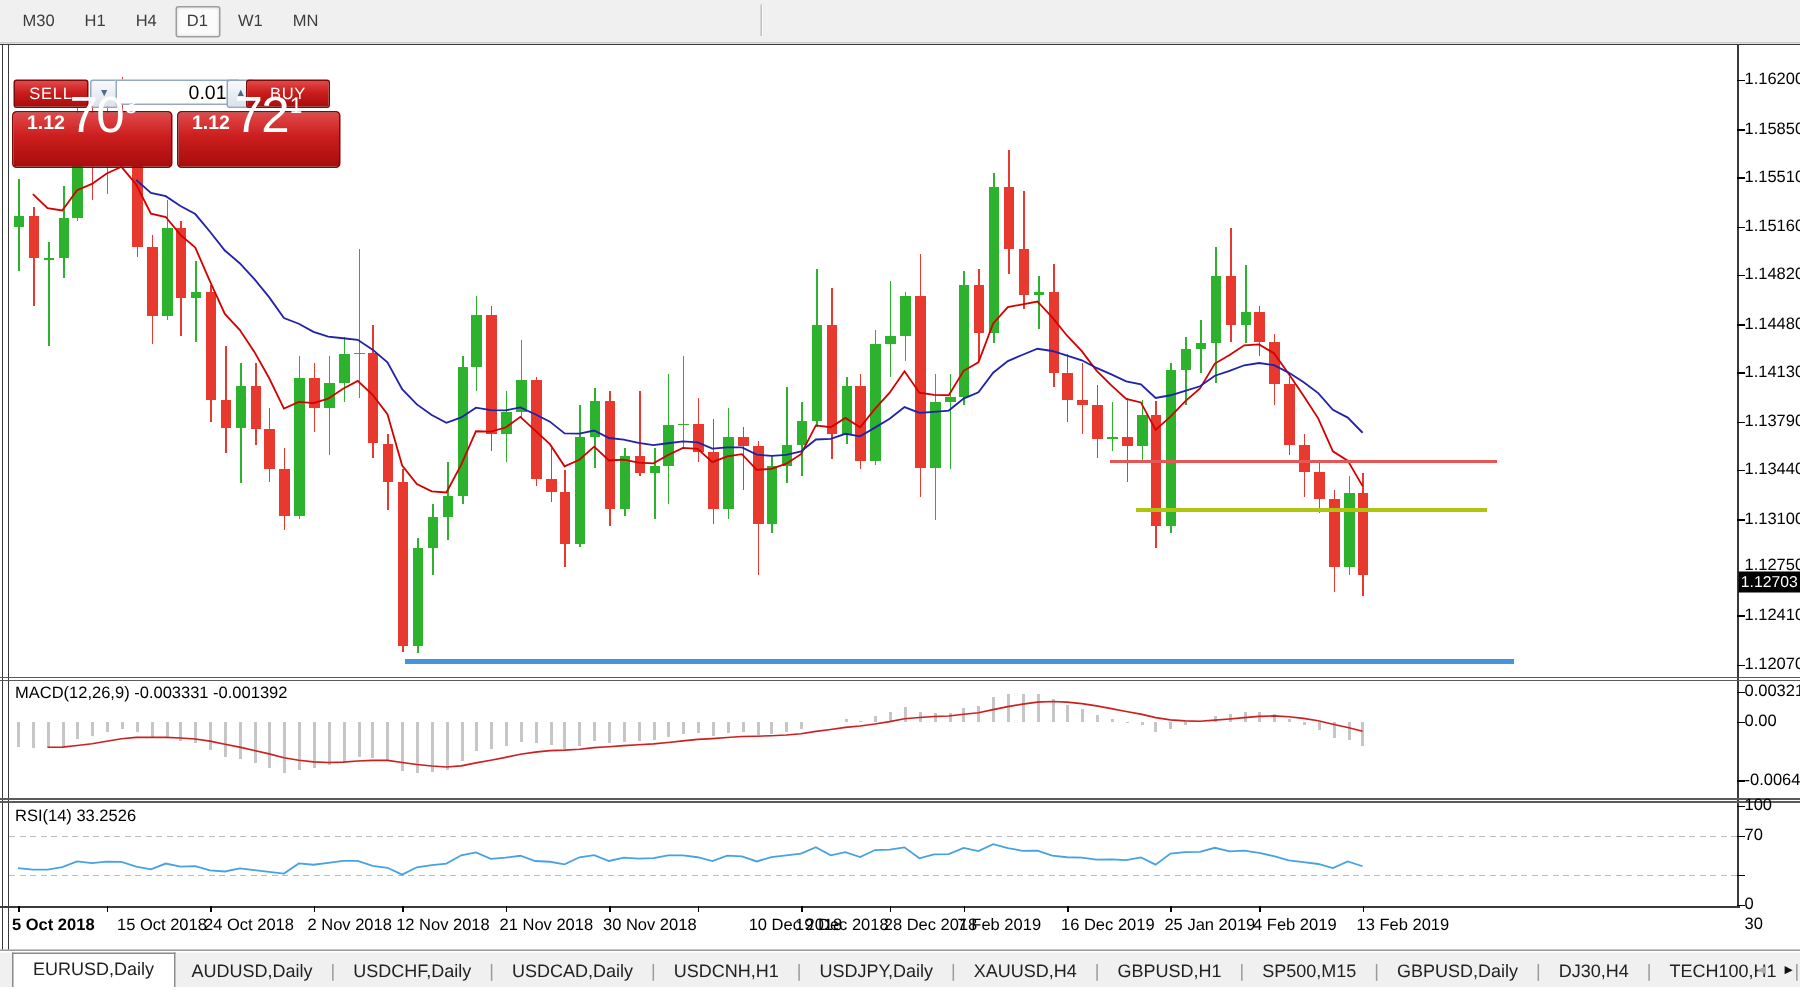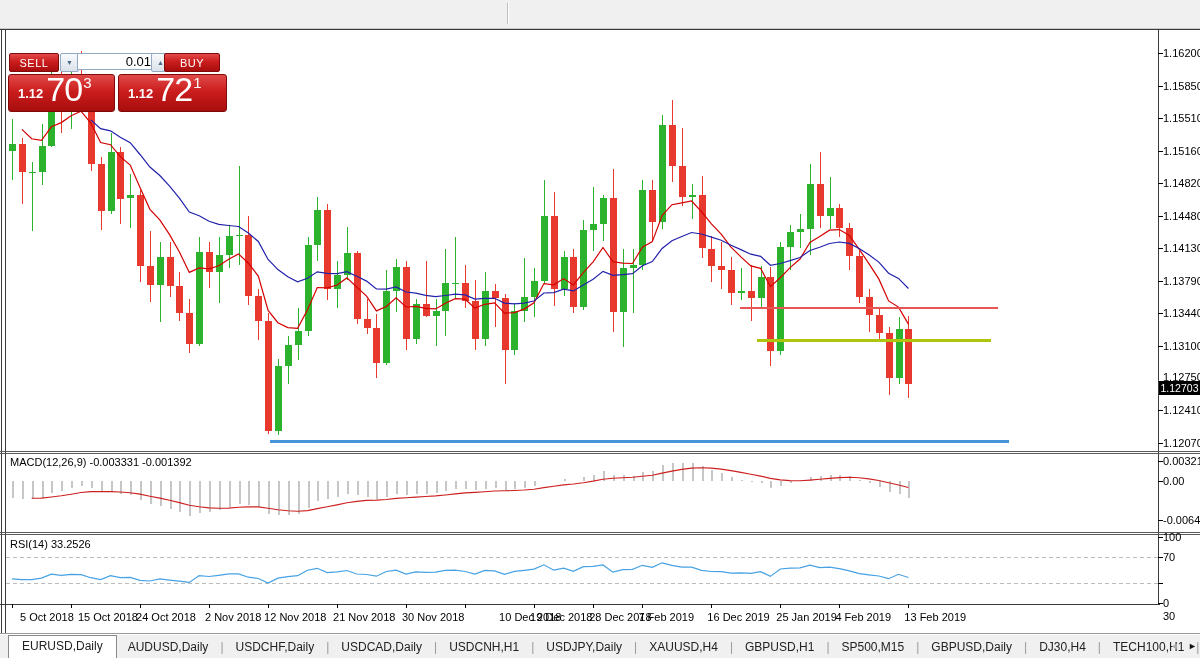--- a/index.html
+++ b/index.html
@@ -24,21 +24,21 @@
   .redgrad{background:linear-gradient(180deg,#e14a4a 0%,#cb1d1d 45%,#a80d0d 100%);border:1px solid #7e0a0a;}
   .sell-btn,.buy-btn{position:absolute;height:17px;border-radius:2px;color:#fff;font-size:11px;
        display:flex;align-items:center;justify-content:center;letter-spacing:.5px;cursor:pointer;}
   .sell-btn{left:9px;top:53px;width:48px;}
   .buy-btn{left:164px;top:53px;width:54px;}
   .spin-btn{position:absolute;top:53px;width:17px;height:17px;background:linear-gradient(#f8fafc,#dbe2ea);
        border:1px solid #93a8c2;border-radius:2px;font-size:7px;color:#4a6a8a;display:flex;align-items:center;justify-content:center;cursor:pointer;}
   .vol-field{position:absolute;left:77px;top:53px;width:73px;height:15px;background:#fff;border:1px solid #93a8c2;
        font-size:13px;color:#000;text-align:right;padding:0 7px 0 0;line-height:15px;}
   .price-box{position:absolute;top:74px;width:107px;height:38px;border-radius:3px;color:#fff;
-       display:flex;align-items:flex-end;padding:0 0 6px 9px;box-sizing:border-box;cursor:pointer;}
+       display:flex;align-items:flex-end;padding:0 0 18px 9px;box-sizing:border-box;cursor:pointer;}
   .pb-small{font-size:13px;font-weight:bold;margin:0 3px 4px 0;}
   .pb-big{font-size:34px;line-height:32px;letter-spacing:-1px;}
   .pb-sup{font-size:15px;position:relative;top:-14px;left:1px;}
   
   .axlabel{position:absolute;left:1163px;font-size:11px;color:#000;line-height:12px;white-space:nowrap;z-index:2;}
   .badge{position:absolute;left:1159px;width:41px;height:14px;background:#000;color:#fff;font-size:10.5px;
          line-height:14px;text-align:center;z-index:3;}
   .hiddenlbl{z-index:2;}
   .ind-label{position:absolute;left:10px;font-size:11px;color:#000;z-index:2;white-space:nowrap;}
   .dlabel{position:absolute;font-size:11px;color:#000;top:611px;white-space:nowrap;z-index:2;}
@@ -52,20 +52,28 @@
   .tab-scroll{position:absolute;top:7px;font-size:9px;cursor:pointer;}
   .tab-scroll.left{left:1170px;color:#aaa;}
   .tab-scroll.right{left:1188px;color:#111;}
 </style>
 </head>
 <body>
 
 <div class="screen">
 
   <div class="toolbar">
+    <div id="tf-btns" style="display:flex;margin-left:5px;">
+        <div class="tf-btn">M30</div>
+        <div class="tf-btn">H1</div>
+        <div class="tf-btn">H4</div>
+        <div class="tf-btn active">D1</div>
+        <div class="tf-btn">W1</div>
+        <div class="tf-btn">MN</div>
+      </div>
     <div class="tb-sep"></div>
   </div>
 
   <svg id="chart-svg" width="1200" height="660">
       <line x1="0" y1="29.5" x2="1200" y2="29.5" stroke="#3a3a3a" stroke-width="1" shape-rendering="crispEdges"></line>
       <line x1="1.5" y1="29" x2="1.5" y2="633" stroke="#3a3a3a" stroke-width="1" shape-rendering="crispEdges"></line>
       <line x1="5.5" y1="29" x2="5.5" y2="633" stroke="#3a3a3a" stroke-width="1" shape-rendering="crispEdges"></line>
       <line x1="1158.5" y1="29" x2="1158.5" y2="604" stroke="#3a3a3a" stroke-width="1" shape-rendering="crispEdges"></line>
       <line x1="0" y1="451.5" x2="1200" y2="451.5" stroke="#5a5a5a" stroke-width="1" shape-rendering="crispEdges"></line>
       <line x1="0" y1="453.5" x2="1200" y2="453.5" stroke="#5a5a5a" stroke-width="1" shape-rendering="crispEdges"></line>
@@ -440,21 +448,21 @@
       <div class="axlabel" style="top: 475px;">0.00</div>
       <div class="axlabel" style="top: 514px;">-0.006485</div>
     </div>
   <div id="rsi-axis">
       <div class="axlabel" style="top: 531px;">100</div>
       <div class="axlabel" style="top: 551px;">70</div>
       <div class="axlabel" style="top: 610px;">30</div>
       <div class="axlabel" style="top: 597px;">0</div>
     </div>
   <div id="date-labels">
-      <div class="dlabel" style="left: 20px;">5 Oct 2018</div>
+      <div class="dlabel" style="left: 8px; font-weight: bold;">5 Oct 2018</div>
       <div class="dlabel" style="left: 78px;">15 Oct 2018</div>
       <div class="dlabel" style="left: 136.05px;">24 Oct 2018</div>
       <div class="dlabel" style="left: 205px;">2 Nov 2018</div>
       <div class="dlabel" style="left: 264.1px;">12 Nov 2018</div>
       <div class="dlabel" style="left: 333.05px;">21 Nov 2018</div>
       <div class="dlabel" style="left: 402px;">30 Nov 2018</div>
       <div class="dlabel" style="left: 461.1px; padding-left: 38px;">10 Dec 2018</div>
       <div class="dlabel" style="left: 530.05px;">19 Dec 2018</div>
       <div class="dlabel" style="left: 589.15px;">28 Dec 2018</div>
       <div class="dlabel" style="left: 638.4px;">7 Feb 2019</div>

